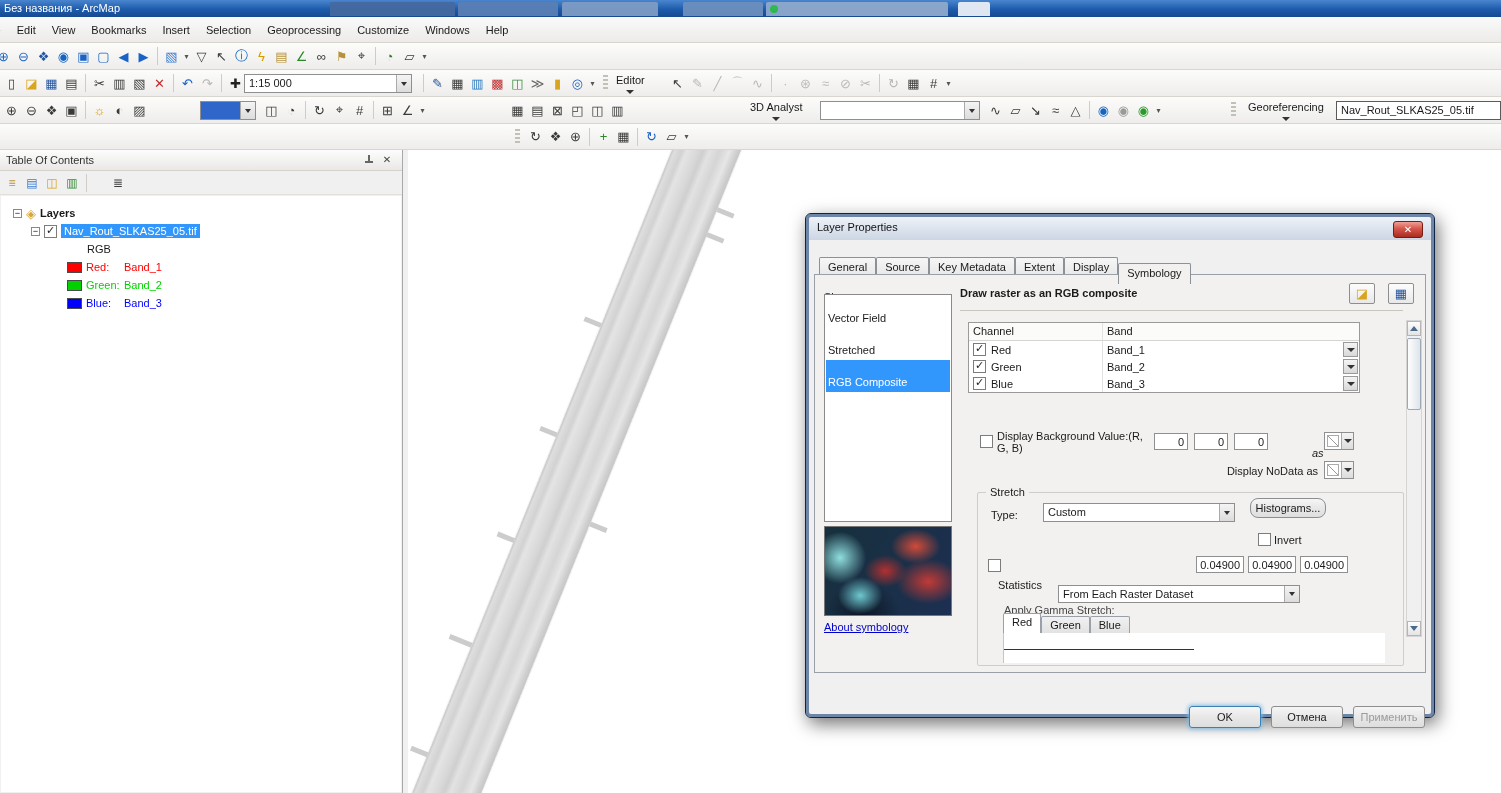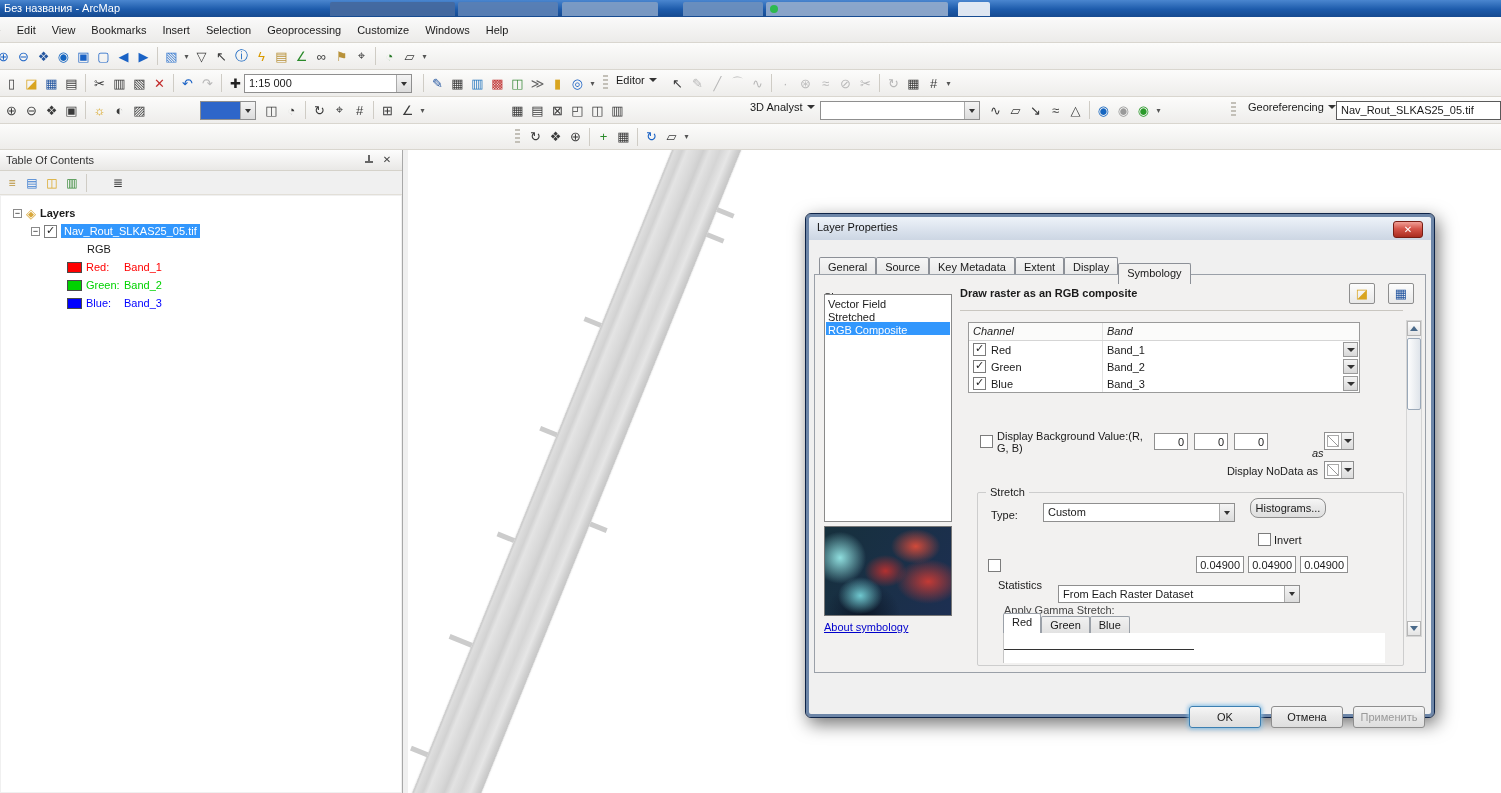--- a/index.html
+++ b/index.html
@@ -28,21 +28,21 @@
   #row3 { top: 97px; height: 27px; }
   #row4 { top: 124px; height: 26px; }
   .tstrip { position: absolute; top: 0; height: 100%; display: flex; align-items: center; gap: 1px; }
   .tbi { width: 19px; height: 20px; display: flex; align-items: center; justify-content: center;
     font-size: 13px; color: #3a3a3a; }
   .tbi.dd { width: 9px; font-size: 8px; color: #555; }
   .tbi.sep { width: 0; height: 18px; border-left: 1px solid #cfccc5; margin: 0 3px; }
   .tbi.disabled { color: #b8b8b8 !important; }
   .grip { width: 5px; height: 16px; margin: 0 3px 0 1px;
     background: repeating-linear-gradient(180deg, #c3c0b8 0 2px, transparent 2px 4px); }
-  .tool-label { display: flex; align-items: center; gap: 4px; padding: 3px 6px; white-space: nowrap; }
+  .tool-label { display: flex; align-items: center; gap: 4px; padding: 3px 6px; white-space: nowrap; flex-direction: column; }
   .tri-down { width: 0; height: 0; border-left: 4px solid transparent; border-right: 4px solid transparent; border-top: 4px solid #333; }
   .combo { position: absolute; height: 19px; top: 4px; background: #fff; border: 1px solid #8f8f8f;
     display: flex; align-items: stretch; overflow: hidden; }
   .combo .val { flex: 1; padding: 2px 4px; white-space: nowrap; overflow: hidden; }
   .combo .cdd { width: 15px; background: linear-gradient(#f4f4f4, #dcdcdc); border-left: 1px solid #aaa;
     display: flex; align-items: center; justify-content: center; }
   .combo .cdd .tri-down { border-top-color: #333; border-left-width: 3px; border-right-width: 3px; border-top-width: 4px; }
   .combo.selblue .val { background: #2e66c9; }
   .combo.dark { border-color: #5a5a5a; }
 
@@ -103,21 +103,21 @@
   .dlg-tabs { position: absolute; left: 13px; top: 41px; display: flex; }
   .tab { padding: 3px 8px 2px; border: 1px solid #8c9097; border-bottom: none; border-radius: 2px 2px 0 0;
     background: linear-gradient(#f6f6f6, #e6e6e6); position: relative; top: 2px; margin-right: 0; }
   .tab.active { top: 8px; padding-bottom: 5px; background: #f2f1f0; z-index: 2; }
   .page { position: absolute; left: 8px; top: 60px; width: 612px; height: 399px;
     border: 1px solid #9aa0a8; background: #f2f1f0; }
 
   .show-label { position: absolute; left: 9px; top: 16px; }
   .renderer-list { position: absolute; left: 9px; top: 19px; width: 128px; height: 228px;
     background: #fff; border: 1px solid #8a8a8a; padding: 1px; }
-  .lb-item { height: 13px; line-height: 13px; padding: 2px 2px; white-space: nowrap; }
+  .lb-item { height: 13px; line-height: 13px; padding: 16px 2px; white-space: nowrap; }
   .lb-item.selected { background: #3297fd; color: #fff; }
   .thumb { position: absolute; left: 9px; top: 251px; width: 128px; height: 90px; border: 1px solid #777;
     background:
       radial-gradient(40px 28px at 72% 22%, #d24a3a 0%, rgba(210,74,58,0) 62%),
       radial-gradient(52px 36px at 82% 62%, #c23a35 0%, rgba(194,58,53,0) 62%),
       radial-gradient(34px 26px at 48% 50%, #b23030 0%, rgba(178,48,48,0) 62%),
       radial-gradient(40px 40px at 12% 35%, #8fdede 0%, rgba(143,222,222,0) 65%),
       radial-gradient(36px 30px at 28% 78%, #6fc8cf 0%, rgba(111,200,207,0) 62%),
       radial-gradient(50px 45px at 30% 100%, #0c1626 0%, rgba(12,22,38,0) 75%),
       linear-gradient(120deg, #16303c, #1d2f52); }
@@ -127,21 +127,21 @@
   .hdr-line { position: absolute; left: 145px; top: 35px; width: 443px; border-top: 1px solid #c9c6c0; }
   .mini-btn { position: absolute; width: 26px; height: 21px; top: 8px;
     background: linear-gradient(#fdfdfd, #e8e8e8); border: 1px solid #8e8e8e; border-radius: 2px;
     display: flex; align-items: center; justify-content: center; font-size: 13px; }
   #btn-open { left: 534px; color: #d9a520; }
   #btn-save { left: 573px; color: #2456a0; }
 
   .ch-table { position: absolute; left: 153px; top: 47px; width: 392px; background: #fff;
     border: 1px solid #9a9a9a; }
   .ct-head { display: flex; height: 18px; background: #fbfbfa; border-bottom: 1px solid #d5d5d5; }
-  .ct-head span { padding: 2px 4px; font-style: italic; }
+  .ct-head span { padding: 2px 4px; }
   .ct-col1 { width: 134px; border-right: 1px solid #e3e3e3; }
   .ct-row { display: flex; align-items: center; height: 17px; }
   .ct-row .ct-col1 { display: flex; align-items: center; gap: 5px; padding: 0 4px; height: 100%; }
   .ct-band { flex: 1; padding: 0 4px; }
   .ct-dd { width: 15px; height: 15px; margin-right: 1px; background: linear-gradient(#f4f4f4, #d8d8d8);
     border: 1px solid #9a9a9a; display: flex; align-items: center; justify-content: center; }
 
   .dlg-cb { position: absolute; width: 13px; height: 13px; border: 1px solid #7c7c7c; background: #fff; }
   .bgv-label { position: absolute; left: 182px; top: 155px; width: 170px; line-height: 12px; }
   .num-input { position: absolute; width: 34px; height: 17px; background: #fff; border: 1px solid #8f8f8f;

